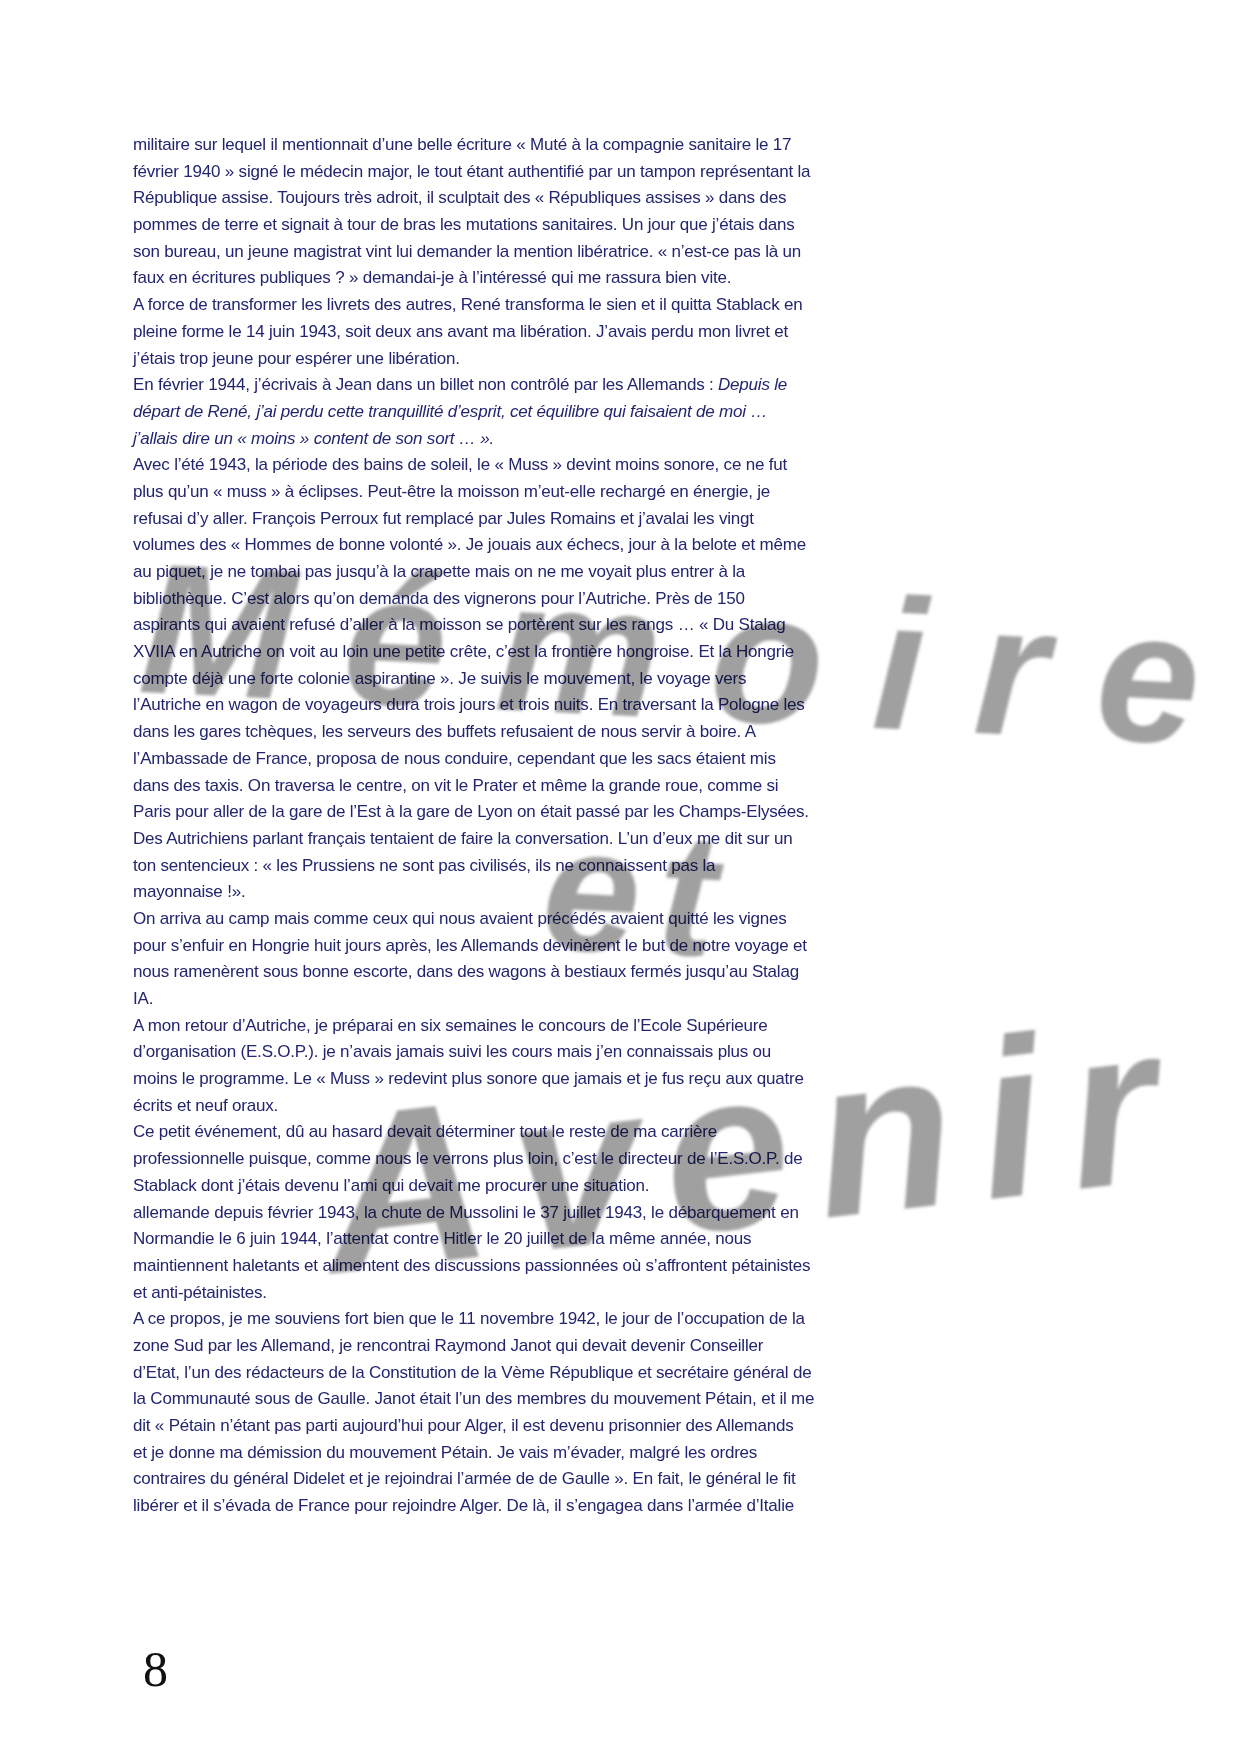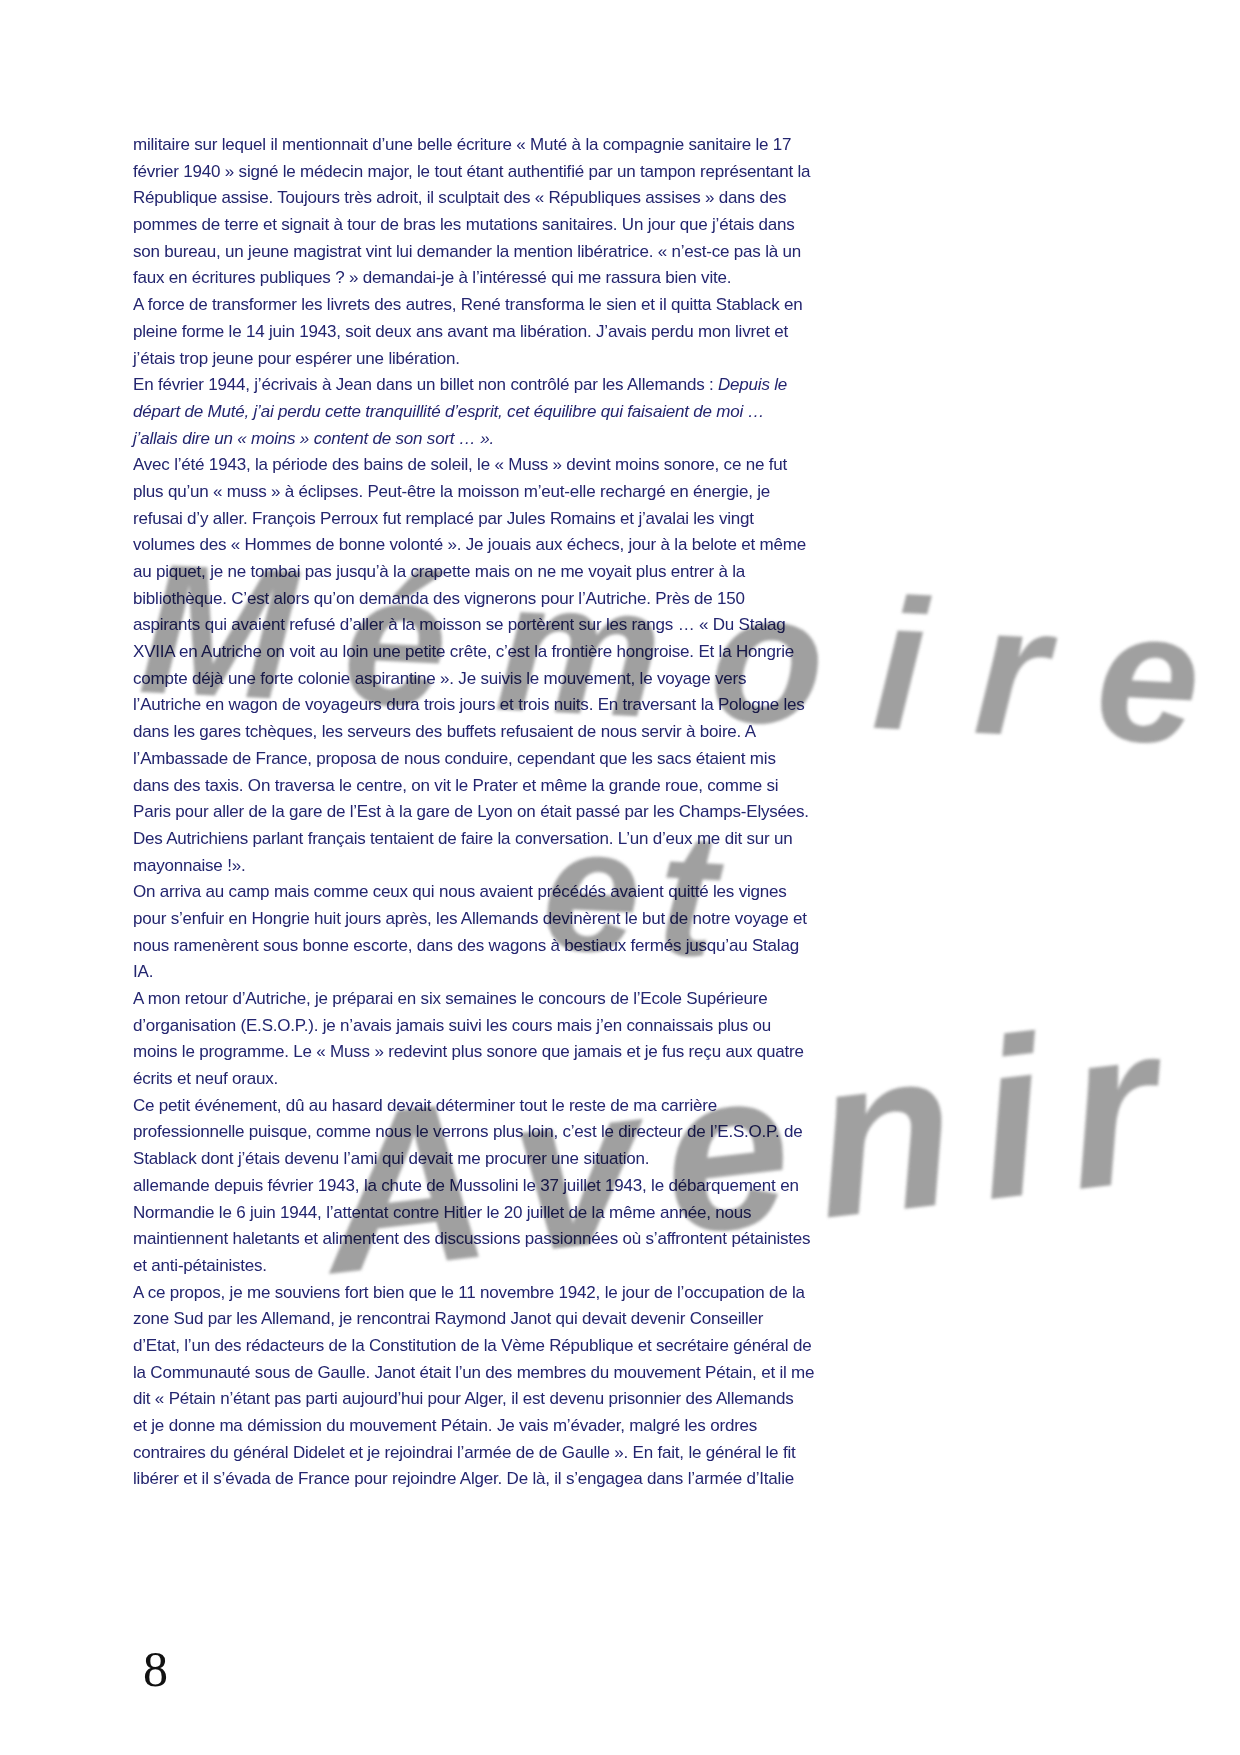--- a/index.html
+++ b/index.html
@@ -56,37 +56,38 @@
       <div class="line"><span>militaire sur lequel il mentionnait d’une belle écriture « Muté à la compagnie sanitaire le 17</span></div>
       <div class="line"><span>février 1940 » signé le médecin major, le tout étant authentifié par un tampon représentant la</span></div>
       <div class="line"><span>République assise. Toujours très adroit, il sculptait des « Républiques assises » dans des</span></div>
       <div class="line"><span>pommes de terre et signait à tour de bras les mutations sanitaires. Un jour que j’étais dans</span></div>
       <div class="line"><span>son bureau, un jeune magistrat vint lui demander la mention libératrice. « n’est-ce pas là un</span></div>
       <div class="line"><span>faux en écritures publiques ? » demandai-je à l’intéressé qui me rassura bien vite.</span></div>
       <div class="line"><span>A force de transformer les livrets des autres, René transforma le sien et il quitta Stablack en</span></div>
       <div class="line"><span>pleine forme le 14 juin 1943, soit deux ans avant ma libération. J’avais perdu mon livret et</span></div>
       <div class="line"><span>j’étais trop jeune pour espérer une libération.</span></div>
       <div class="line"><span>En février 1944, j’écrivais à Jean dans un billet non contrôlé par les Allemands : </span><span class="it">Depuis le</span></div>
-      <div class="line"><span class="it">départ de Muté, j’ai perdu cette tranquillité d’esprit, cet équilibre qui faisaient de moi …</span></div>
+      <div class="line"><span class="it">départ de René, j’ai perdu cette tranquillité d’esprit, cet équilibre qui faisaient de moi …</span></div>
       <div class="line"><span class="it">j’allais dire un « moins » content de son sort … ».</span></div>
       <div class="line"><span>Avec l’été 1943, la période des bains de soleil, le « Muss » devint moins sonore, ce ne fut</span></div>
       <div class="line"><span>plus qu’un « muss » à éclipses. Peut-être la moisson m’eut-elle rechargé en énergie, je</span></div>
       <div class="line"><span>refusai d’y aller. François Perroux fut remplacé par Jules Romains et j’avalai les vingt</span></div>
       <div class="line"><span>volumes des « Hommes de bonne volonté ». Je jouais aux échecs, jour à la belote et même</span></div>
       <div class="line"><span>au piquet, je ne tombai pas jusqu’à la crapette mais on ne me voyait plus entrer à la</span></div>
       <div class="line"><span>bibliothèque. C’est alors qu’on demanda des vignerons pour l’Autriche. Près de 150</span></div>
       <div class="line"><span>aspirants qui avaient refusé d’aller à la moisson se portèrent sur les rangs … « Du Stalag</span></div>
       <div class="line"><span>XVIIA en Autriche on voit au loin une petite crête, c’est la frontière hongroise. Et la Hongrie</span></div>
       <div class="line"><span>compte déjà une forte colonie aspirantine ». Je suivis le mouvement, le voyage vers</span></div>
       <div class="line"><span>l’Autriche en wagon de voyageurs dura trois jours et trois nuits. En traversant la Pologne les</span></div>
       <div class="line"><span>dans les gares tchèques, les serveurs des buffets refusaient de nous servir à boire. A</span></div>
       <div class="line"><span>l’Ambassade de France, proposa de nous conduire, cependant que les sacs étaient mis</span></div>
       <div class="line"><span>dans des taxis. On traversa le centre, on vit le Prater et même la grande roue, comme si</span></div>
       <div class="line"><span>Paris pour aller de la gare de l’Est à la gare de Lyon on était passé par les Champs-Elysées.</span></div>
       <div class="line"><span>Des Autrichiens parlant français tentaient de faire la conversation. L’un d’eux me dit sur un</span></div>
+      <div class="line"><span>ton sentencieux : « les Prussiens ne sont pas civilisés, ils ne connaissent pas la</span></div>
       <div class="line"><span>mayonnaise !».</span></div>
       <div class="line"><span>On arriva au camp mais comme ceux qui nous avaient précédés avaient quitté les vignes</span></div>
       <div class="line"><span>pour s’enfuir en Hongrie huit jours après, les Allemands devinèrent le but de notre voyage et</span></div>
       <div class="line"><span>nous ramenèrent sous bonne escorte, dans des wagons à bestiaux fermés jusqu’au Stalag</span></div>
       <div class="line"><span>IA.</span></div>
       <div class="line"><span>A mon retour d’Autriche, je préparai en six semaines le concours de l’Ecole Supérieure</span></div>
       <div class="line"><span>d’organisation (E.S.O.P.). je n’avais jamais suivi les cours mais j’en connaissais plus ou</span></div>
       <div class="line"><span>moins le programme. Le « Muss » redevint plus sonore que jamais et je fus reçu aux quatre</span></div>
       <div class="line"><span>écrits et neuf oraux.</span></div>
       <div class="line"><span>Ce petit événement, dû au hasard devait déterminer tout le reste de ma carrière</span></div>

